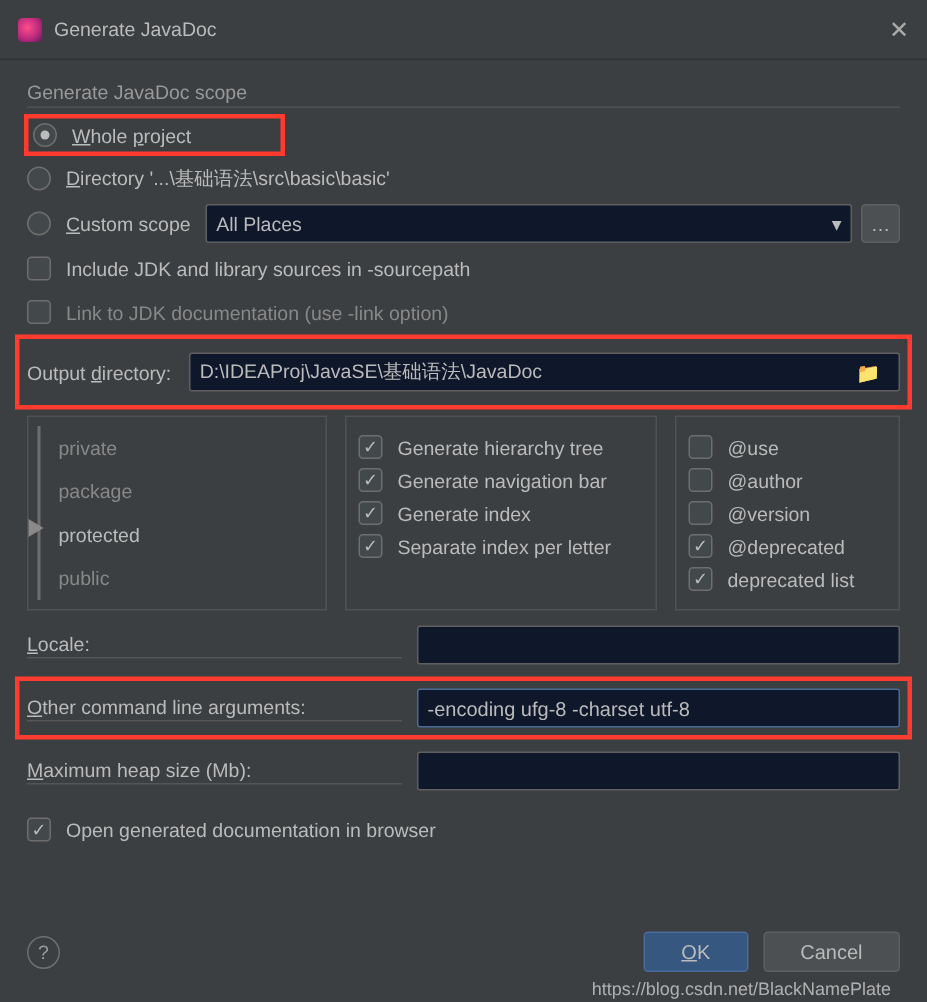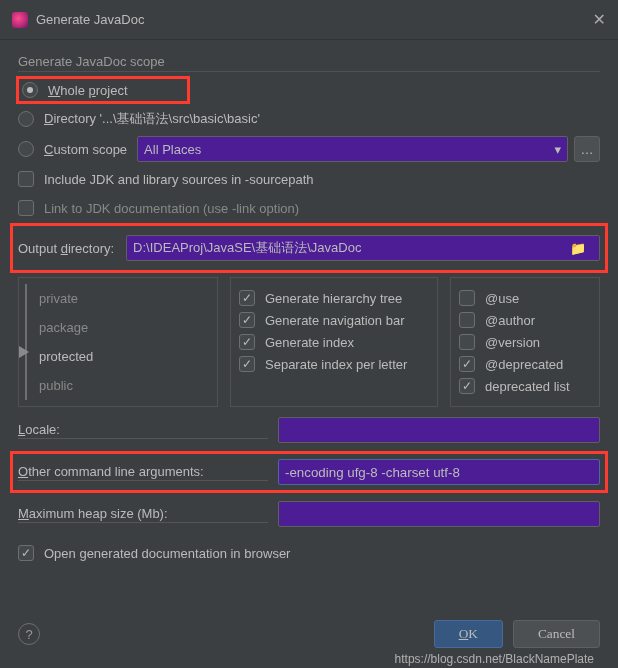--- a/index.html
+++ b/index.html
@@ -50,21 +50,21 @@
 }
 .checkbox { border-radius: 3px; }
 .checkbox.checked::after {
   content: "✓";
   color: #bbbbbb;
   font-size: 12px;
   line-height: 1;
 }
 .u { text-decoration: underline; }
 .input {
-  background: #4c1d95;
+  background: #0f172a;
   border: 1px solid #5e6060;
   color: #bbbbbb;
   padding: 4px 6px;
   height: 26px;
   border-radius: 2px;
 }
 .highlight { outline: 3px solid #ff3b30; outline-offset: -1px; }
 .scope-box { margin-left: 28px; display: flex; align-items: center; gap: 6px; }
 .combo { flex: 1; display: flex; align-items: center; justify-content: space-between; padding: 0 6px; }
 .three-dots {
@@ -113,21 +113,20 @@
   display: flex; align-items: center; justify-content: center;
   color: #999;
 }
 .btn {
   padding: 5px 24px;
   border: 1px solid #5e6060;
   background: #4c5052;
   color: #bbbbbb;
   border-radius: 3px;
   cursor: pointer;
-  font-family: Liberation Serif, serif;
 }
 .btn.primary { background: #365880; border-color: #4a6a9a; }
 .watermark {
   position: absolute; bottom: 2px; right: 24px;
   color: #cccccc; font-size: 12px;
   opacity: 0.8;
 }
 </style>
 </head>
 <body>

